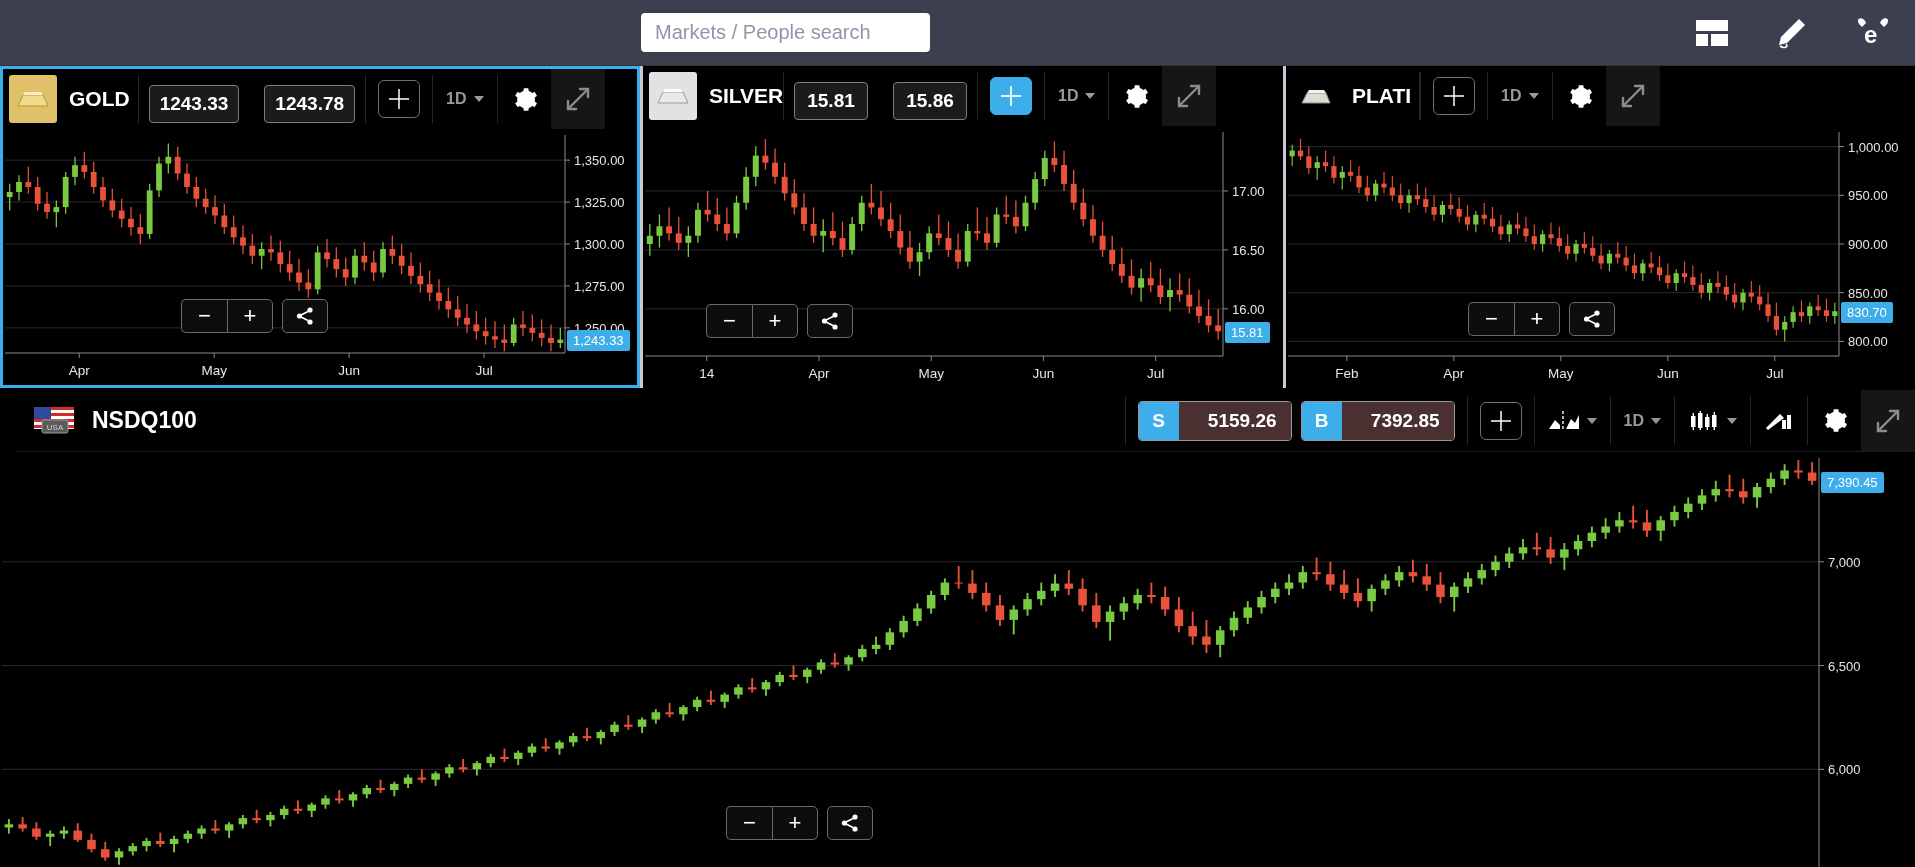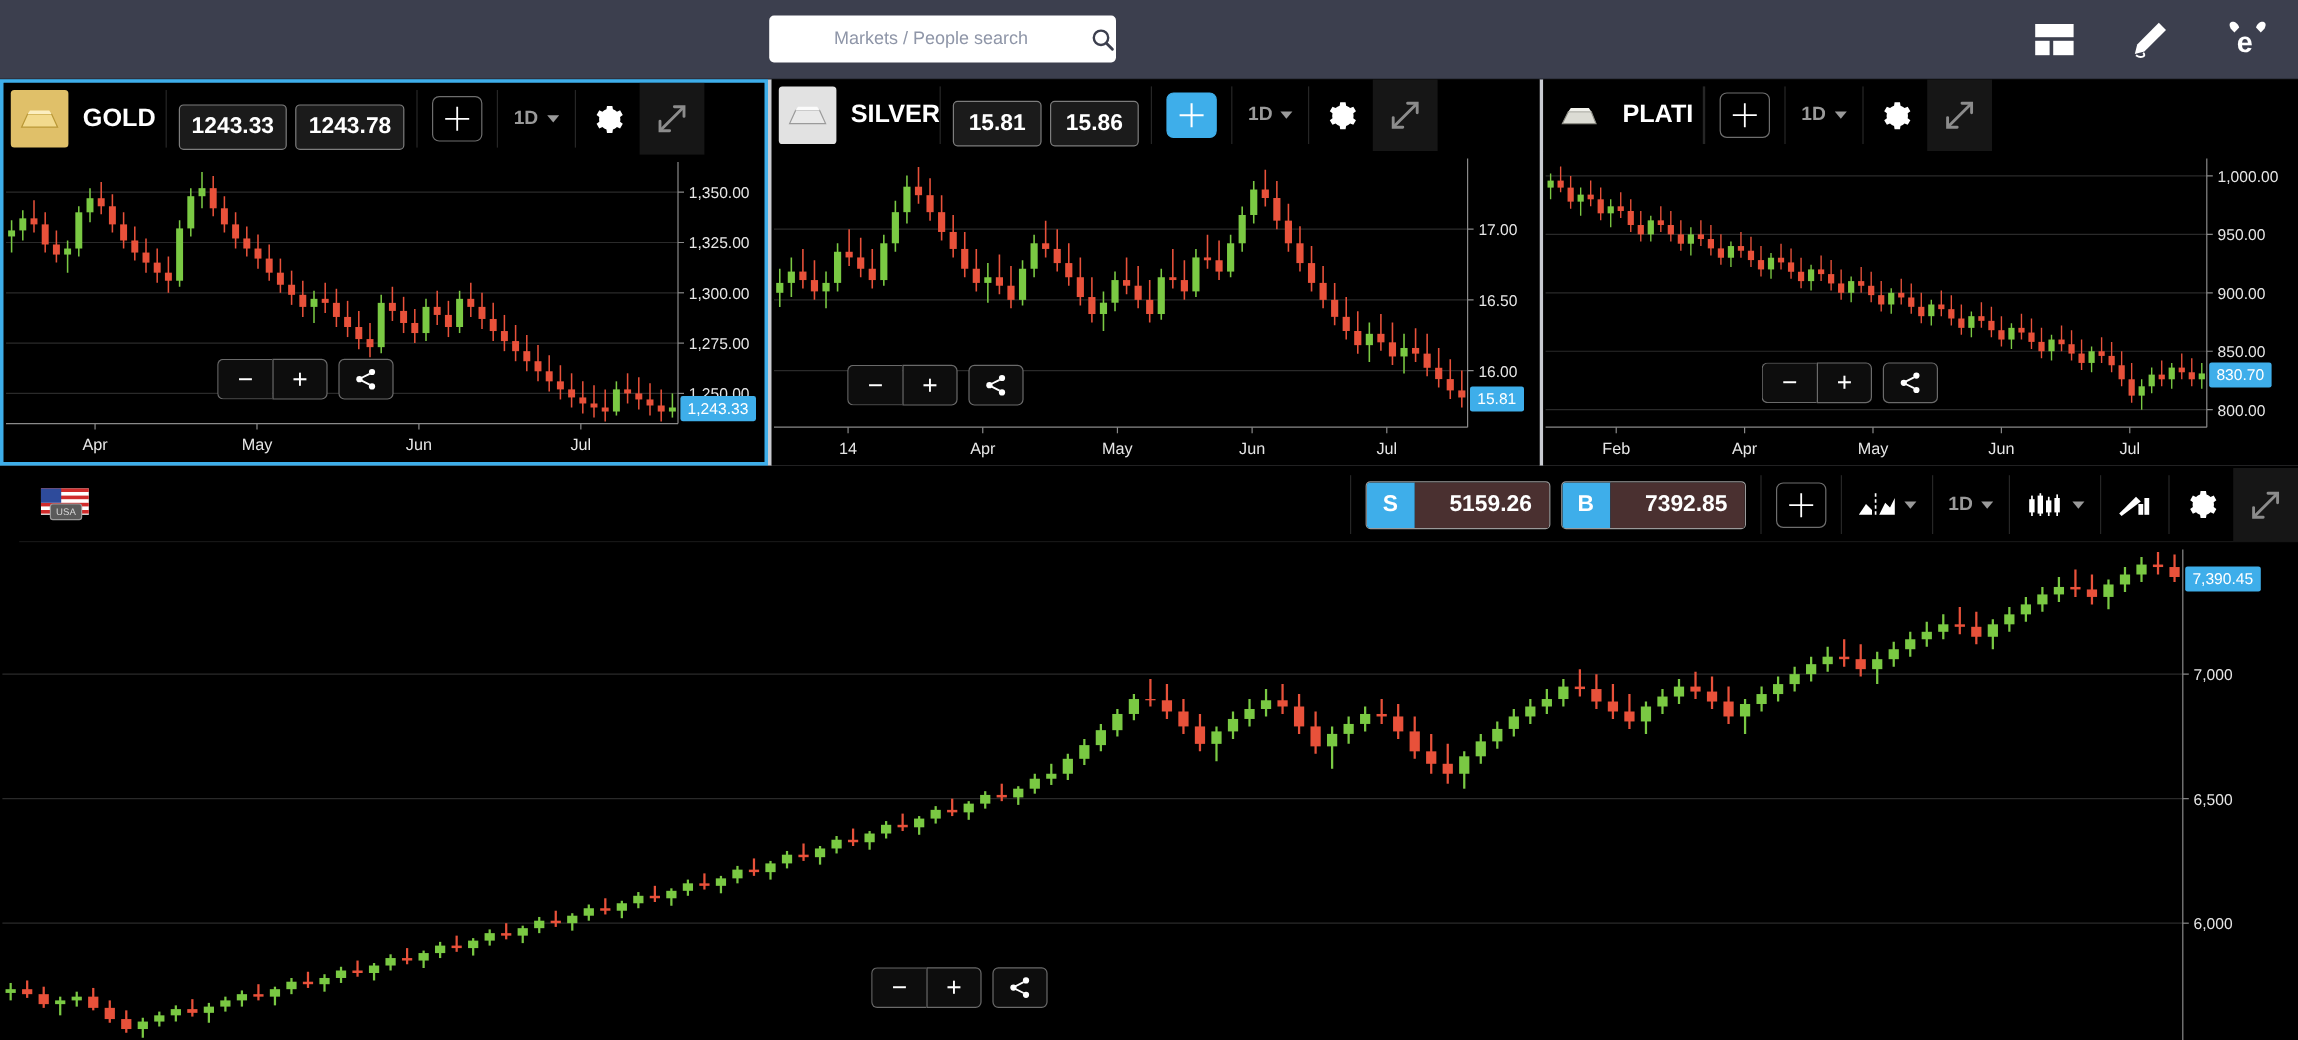--- a/index.html
+++ b/index.html
@@ -25,23 +25,22 @@
     letter-spacing: .6px; margin-left: 6px; margin-bottom: 6px;
   }
   .search-wrap {
     position: absolute; left: 641px; top: 13px;
     width: 289px; height: 39px;
     background: #fff; border-radius: 4px;
     display: flex; align-items: center;
   }
   .search-input {
     flex: 1; border: 0; outline: none; background: transparent;
-    font-size: 15px; color: #15803d; padding: 0 14px;
+    font-size: 20px; color: #15803d; padding: 0 14px;
     font-family: "Liberation Sans", sans-serif;
-    margin-left: 40px;
   }
   .search-input::placeholder { color: #8f96a8; }
   .search-btn {
     width: 44px; height: 100%; border: 0; background: transparent;
     cursor: pointer; display: flex; align-items: center; justify-content: center;
   }
   .hdr-icons {
     position: absolute; right: 22px; top: 0; height: 66px;
     display: flex; align-items: center; gap: 44px;
   }
@@ -70,21 +69,21 @@
   .sym-gold  { background: #e0c069; }
   .sym-silv  { background: #e2e2e2; }
   .sym-plat  { background: #000; }
   .sym-name {
     color: #fff; font-size: 21px; font-weight: bold;
     display: flex; align-items: center; padding: 0 8px 0 12px;
     white-space: nowrap; overflow: hidden; max-width: 86px;
   }
   .hsep { width: 1px; background: #262626; flex: 0 0 1px; margin: 6px 0; }
 
-  .price-group { display: flex; align-items: flex-end; gap: 7px; padding: 4px 10px; }
+  .price-group { display: flex; align-items: flex-start; gap: 25px; padding: 16px 10px; }
   .price-box {
     background: #1b1b1b; border: 1px solid #7d7d7d; border-radius: 4px;
     color: #fff; font-size: 19px; font-weight: bold;
     height: 38px; min-width: 74px; padding: 0 10px;
     display: flex; align-items: center; justify-content: center;
     cursor: pointer; white-space: nowrap;
   }
   .tool-btn {
     display: flex; align-items: center; justify-content: center;
     cursor: pointer; color: #fff; padding: 0 13px; align-self: center;
@@ -849,20 +848,21 @@
           <rect x="0" y="1" width="40" height="3"></rect>
             <rect x="0" y="7" width="40" height="3"></rect>
           <rect x="0" y="13" width="40" height="3"></rect>
             <rect x="0" y="19" width="40" height="3"></rect>
         </g>
         <rect x="0" y="1" width="17" height="12" fill="#2e4b9b"></rect>
         <rect x="8" y="14" width="26" height="13" rx="2" fill="#5a5a5a" stroke="#9a9a9a"></rect>
         <text x="21" y="23.5" text-anchor="middle" font-family="Liberation Sans, sans-serif" font-size="8" fill="#d6d6d6">USA</text>
       </svg>
     </div>
+    <div class="nsdq-name">NSDQ100</div>
     <div style="flex:1"></div>
     <div class="hsep"></div>
     <div class="sb-group">
       <div class="sb-box">
         <div class="sb-tag">S</div>
         <div class="sb-val">5159.26</div>
       </div>
       <div class="sb-box">
         <div class="sb-tag">B</div>
         <div class="sb-val">7392.85</div>

